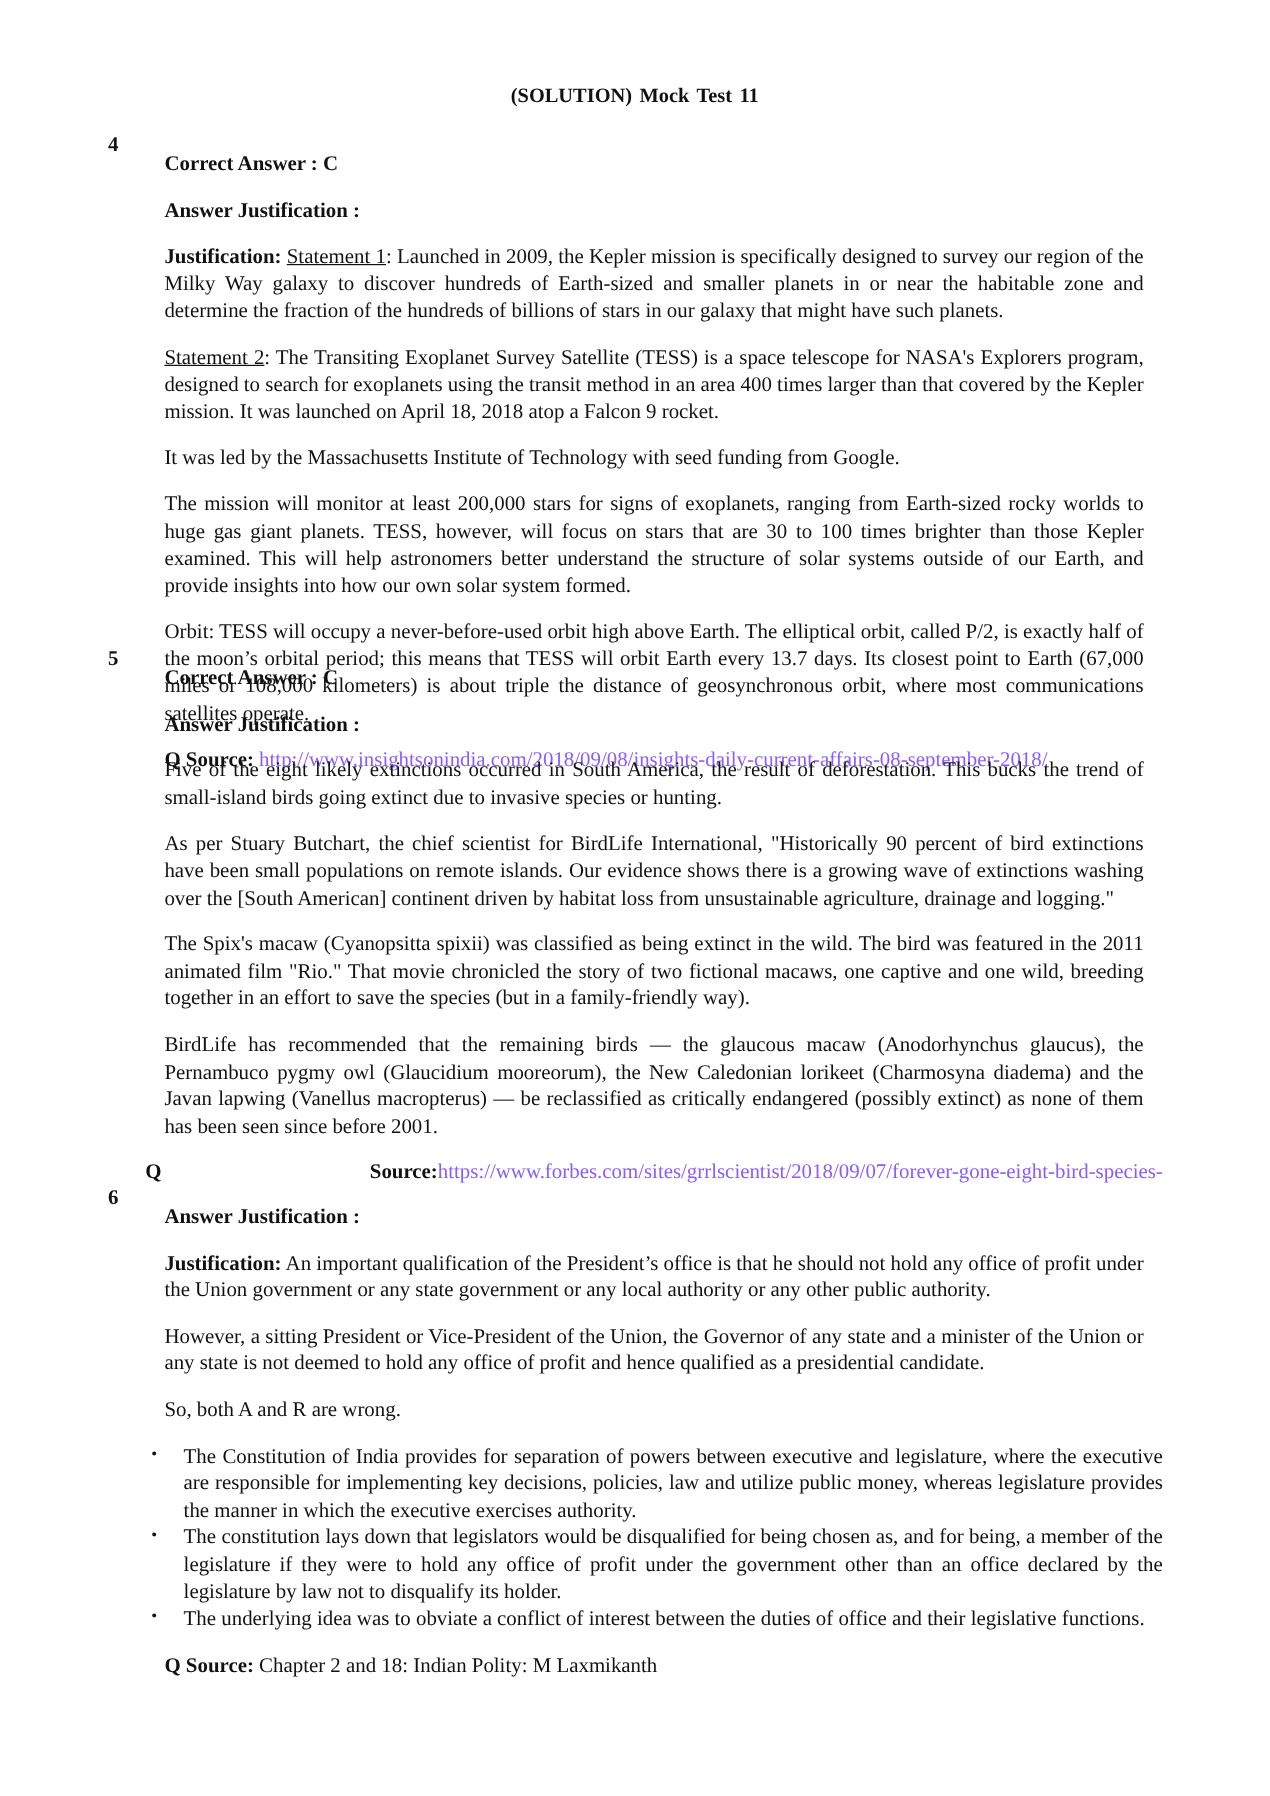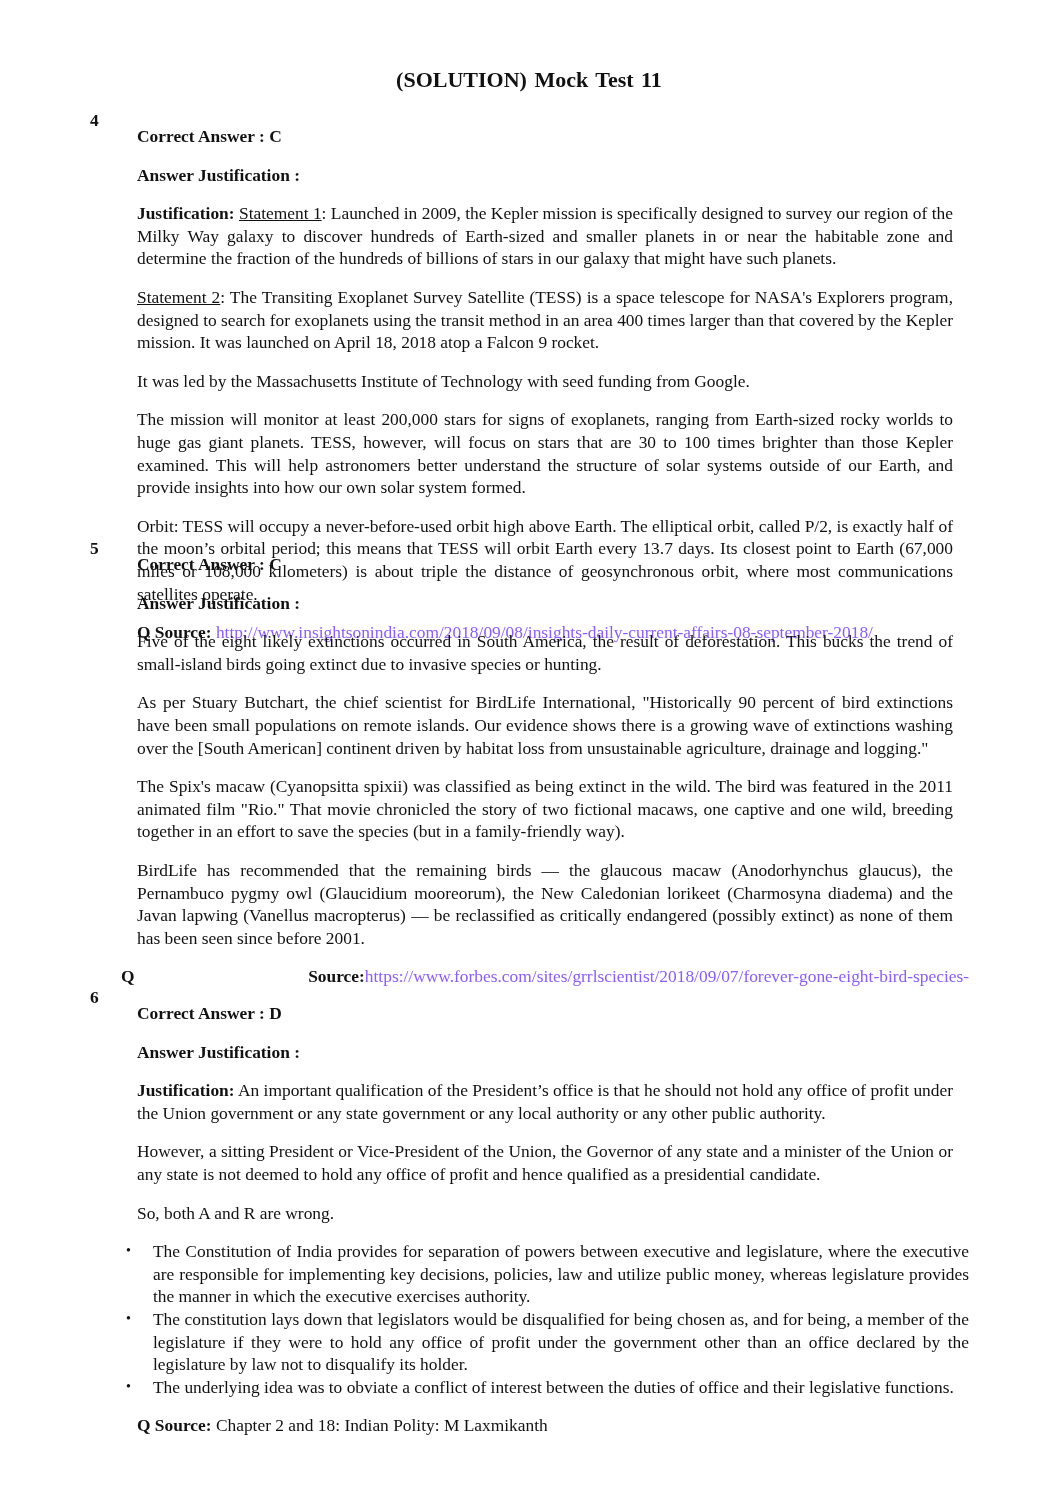--- a/index.html
+++ b/index.html
@@ -5,21 +5,21 @@
     html, body { margin: 0; padding: 0; background: #ffffff; }
     body {
       width: 1058px; height: 1497px; position: relative; overflow: hidden;
       font-family: "Liberation Serif", "DejaVu Serif", serif;
       color: #111;
       font-size: 17.4px;
       line-height: 22.6px;
     }
     .page-title {
       position: absolute; top: 64px; left: 0; width: 1058px;
-      text-align: center; font-weight: bold; font-size: 22px; line-height: 32px;
+      text-align: center; font-weight: bold; font-size: 17px; line-height: 32px;
       word-spacing: 2px;
     }
     .question { position: absolute; left: 0; width: 1058px; }
     .qnum {
       position: absolute; left: 90px; top: 0; font-weight: bold; width: 20px;
     }
     .qbody { position: absolute; left: 121px; width: 848px; }
     .bold { font-weight: bold; }
     .u { text-decoration: underline; }
     p { margin: 16px; text-align: justify; }
@@ -62,21 +62,20 @@
     <div class="src-spread">
       <span class="bold">Q</span>
       <span><span class="bold">Source:</span><a class="link">https://www.forbes.com/sites/grrlscientist/2018/09/07/forever-gone-eight-bird-species-</a></span>
     </div>
   </div>
 </div>
 
 <div class="question" style="top:986px;">
   <div class="qnum">6</div>
   <div class="qbody">
-    <p class="bold">Correct Answer : D</p>
     <p class="bold">Answer Justification :</p>
     <p><span class="bold">Justification:</span><span> An important qualification of the President’s office is that he should not hold any office of profit under the Union government or any state government or any local authority or any other public authority.</span></p>
     <p>However, a sitting President or Vice-President of the Union, the Governor of any state and a minister of the Union or any state is not deemed to hold any office of profit and hence qualified as a presidential candidate.</p>
     <p>So, both A and R are wrong.</p>
     <ul class="bullets">
       <li><span class="dot">•</span><span>The Constitution of India provides for separation of powers between executive and legislature, where the executive are responsible for implementing key decisions, policies, law and utilize public money, whereas legislature provides the manner in which the executive exercises authority.</span></li>
       <li><span class="dot">•</span><span>The constitution lays down that legislators would be disqualified for being chosen as, and for being, a member of the legislature if they were to hold any office of profit under the government other than an office declared by the legislature by law not to disqualify its holder.</span></li>
       <li><span class="dot">•</span><span>The underlying idea was to obviate a conflict of interest between the duties of office and their legislative functions.</span></li>
     </ul>
     <p><span class="bold">Q Source:</span><span> Chapter 2 and 18: Indian Polity: M Laxmikanth</span></p>

